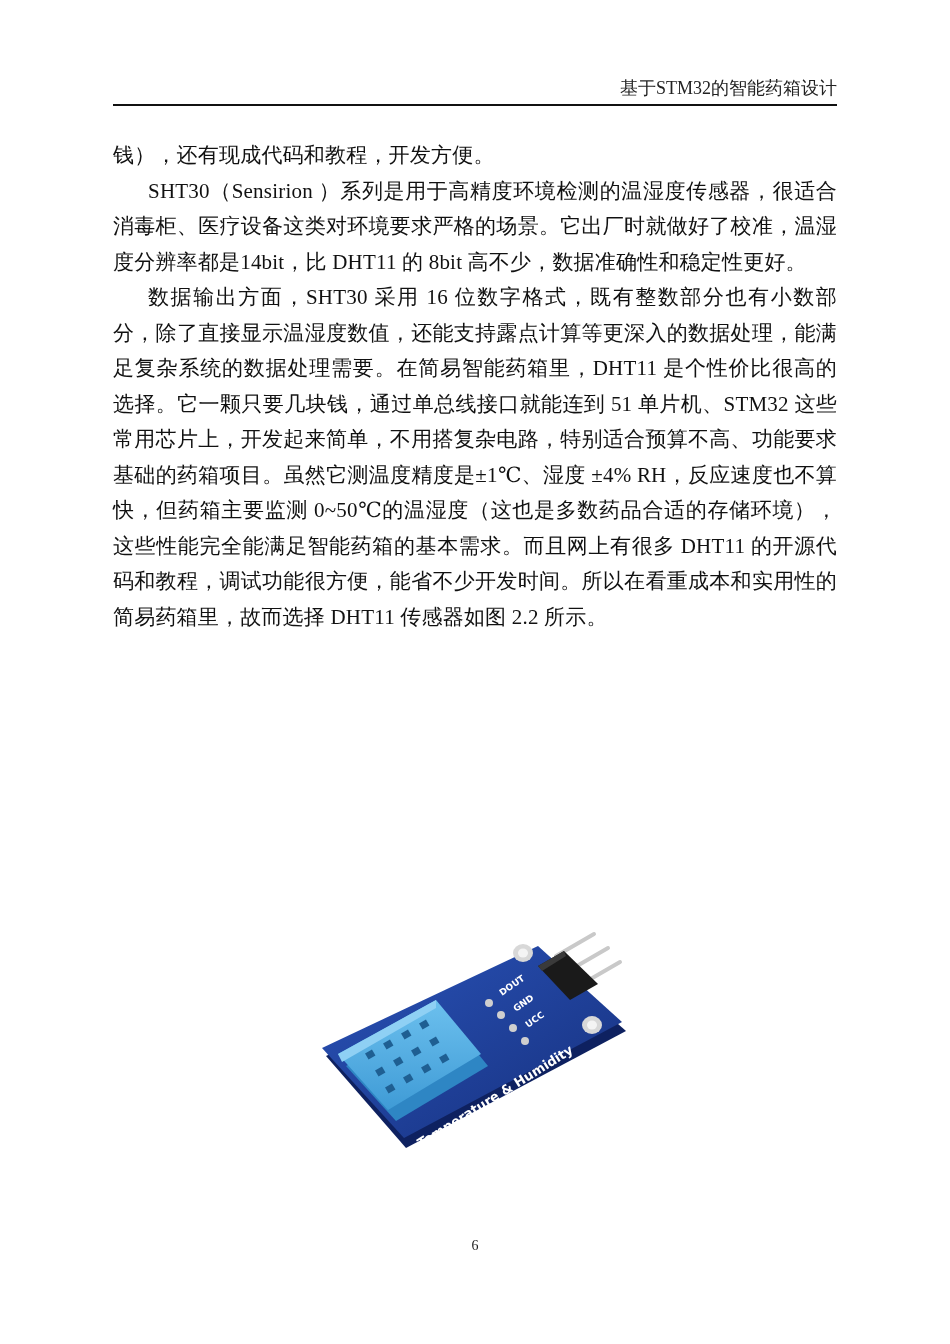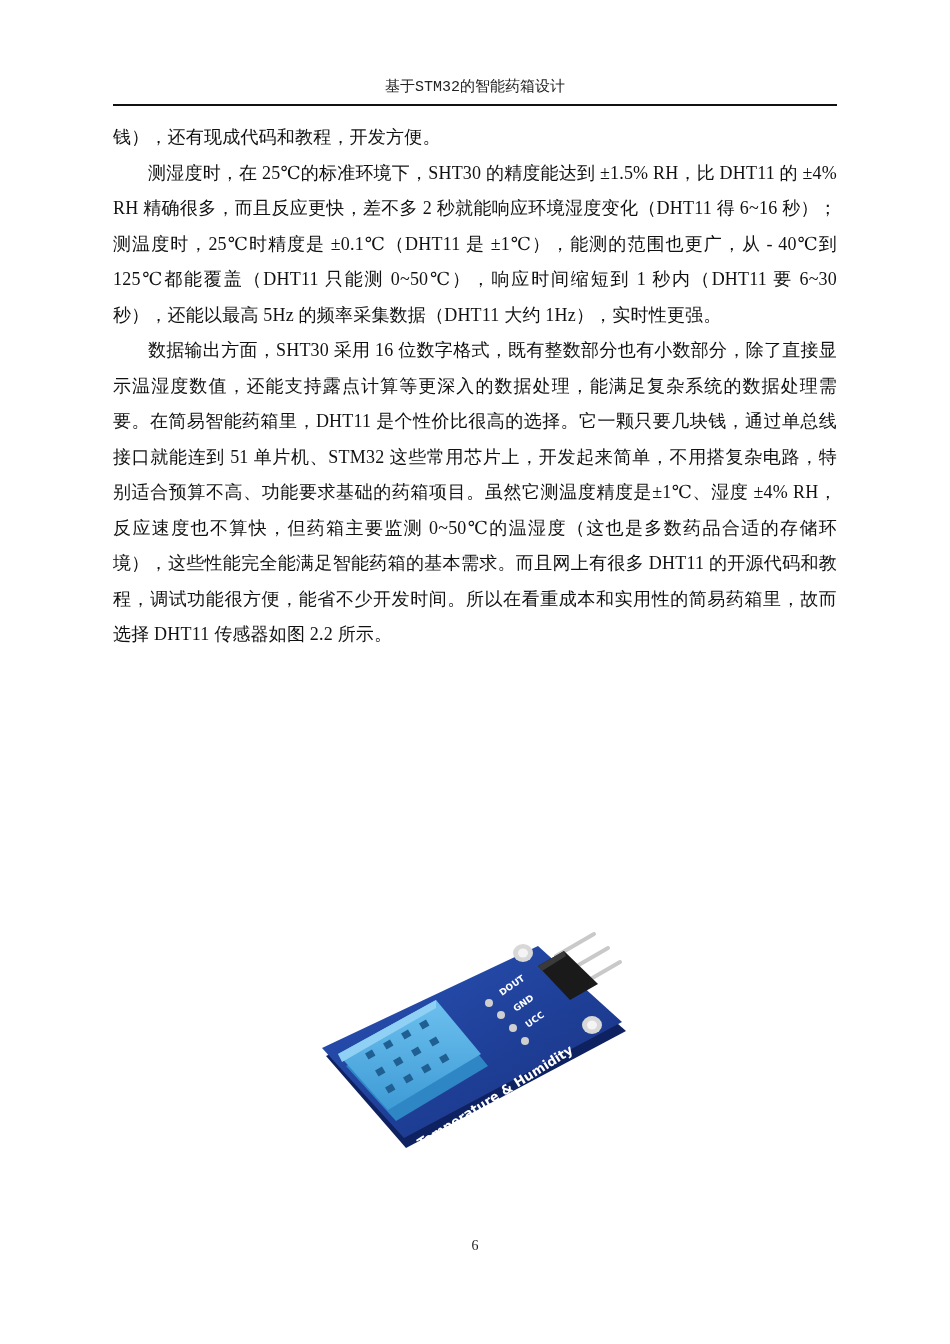--- a/index.html
+++ b/index.html
@@ -6,35 +6,34 @@
   html, body { width: 950px; height: 1344px; background: #ffffff; }
   body {
     position: relative;
     font-family: "Liberation Serif", "DejaVu Serif", serif;
     color: #111;
     overflow: hidden;
   }
   .header {
     position: absolute;
     left: 113px; top: 76px; width: 724px; height: 30px;
-    text-align: center;
-    font-size: 15px;
+    text-align: right;
+    font-size: 18px;
     line-height: 24px;
     color: #222;
-    font-family: Liberation Mono, monospace;
   }
   .header-rule {
     position: absolute;
     left: 113px; top: 104px; width: 724px; height: 2px;
     background: #111;
   }
   .body-text {
     position: absolute;
-    left: 113px; top: 120px; width: 724px;
-    font-size: 18px;
+    left: 113px; top: 138px; width: 724px;
+    font-size: 21px;
     line-height: 35.5px;
     text-align: justify;
     letter-spacing: 0.2px;
   }
   .body-text p { margin: 0; }
   .body-text p.indent { text-indent: 35px; }
   .figure {
     position: absolute;
     left: 316px; top: 916px; width: 318px; height: 256px;
   }
@@ -48,21 +47,21 @@
   }
 </style>
 </head>
 <body>
 
 <div class="header">基于STM32的智能药箱设计</div>
 <div class="header-rule"></div>
 
 <div class="body-text">
   <p>钱），还有现成代码和教程，开发方便。</p>
-  <p class="indent">测湿度时，在 25℃的标准环境下，SHT30 的精度能达到 ±1.5% RH，比 DHT11 的 ±4% RH 精确很多，而且反应更快，差不多 2 秒就能响应环境湿度变化（DHT11 得 6~16 秒）；测温度时，25℃时精度是 ±0.1℃（DHT11 是 ±1℃），能测的范围也更广，从 - 40℃到 125℃都能覆盖（DHT11 只能测 0~50℃），响应时间缩短到 1 秒内（DHT11 要 6~30 秒），还能以最高 5Hz 的频率采集数据（DHT11 大约 1Hz），实时性更强。</p>
+  <p class="indent">SHT30（Sensirion ）系列是用于高精度环境检测的温湿度传感器，很适合消毒柜、医疗设备这类对环境要求严格的场景。它出厂时就做好了校准，温湿度分辨率都是14bit，比 DHT11 的 8bit 高不少，数据准确性和稳定性更好。</p>
   <p class="indent">数据输出方面，SHT30 采用 16 位数字格式，既有整数部分也有小数部分，除了直接显示温湿度数值，还能支持露点计算等更深入的数据处理，能满足复杂系统的数据处理需要。在简易智能药箱里，DHT11 是个性价比很高的选择。它一颗只要几块钱，通过单总线接口就能连到 51 单片机、STM32 这些常用芯片上，开发起来简单，不用搭复杂电路，特别适合预算不高、功能要求基础的药箱项目。虽然它测温度精度是±1℃、湿度 ±4% RH，反应速度也不算快，但药箱主要监测 0~50℃的温湿度（这也是多数药品合适的存储环境），这些性能完全能满足智能药箱的基本需求。而且网上有很多 DHT11 的开源代码和教程，调试功能很方便，能省不少开发时间。所以在看重成本和实用性的简易药箱里，故而选择 DHT11 传感器如图 2.2 所示。</p>
 </div>
 
 <div class="figure">
   <svg viewBox="0 0 318 256" xmlns="http://www.w3.org/2000/svg">
     <defs>
       <linearGradient id="pcbGrad" x1="0" y1="0" x2="1" y2="1">
         <stop offset="0" stop-color="#2a53b8"></stop>
         <stop offset="1" stop-color="#16307e"></stop>
       </linearGradient>

